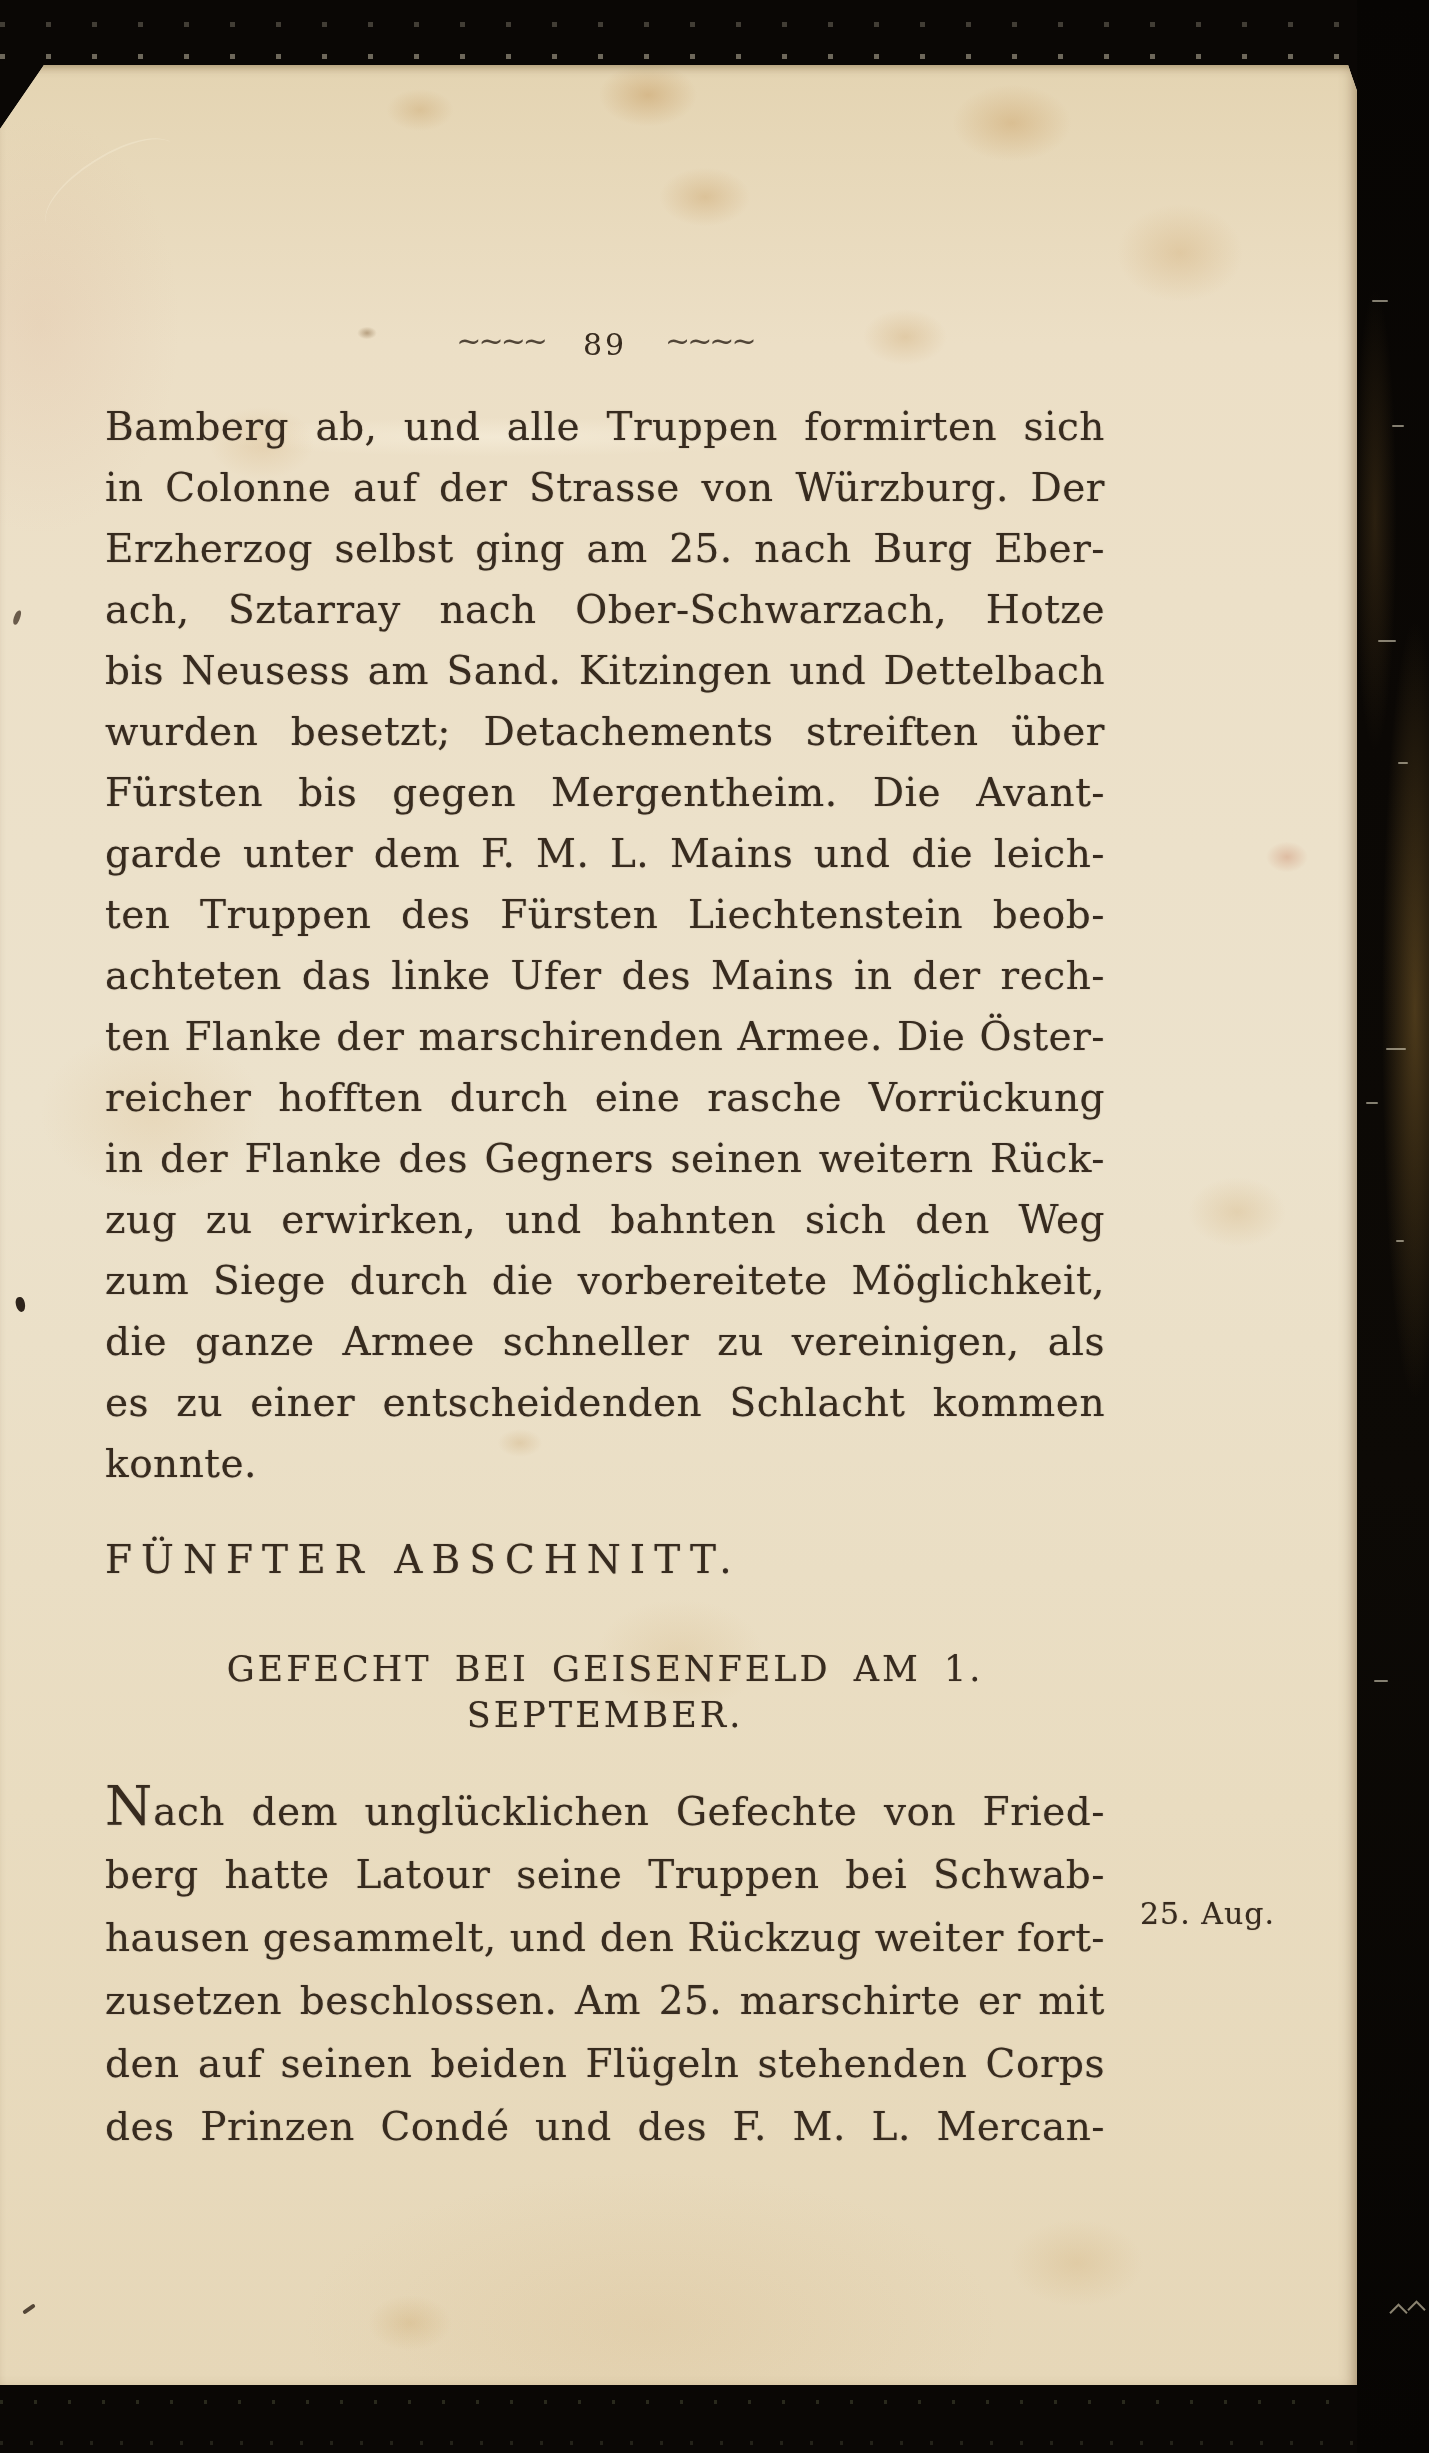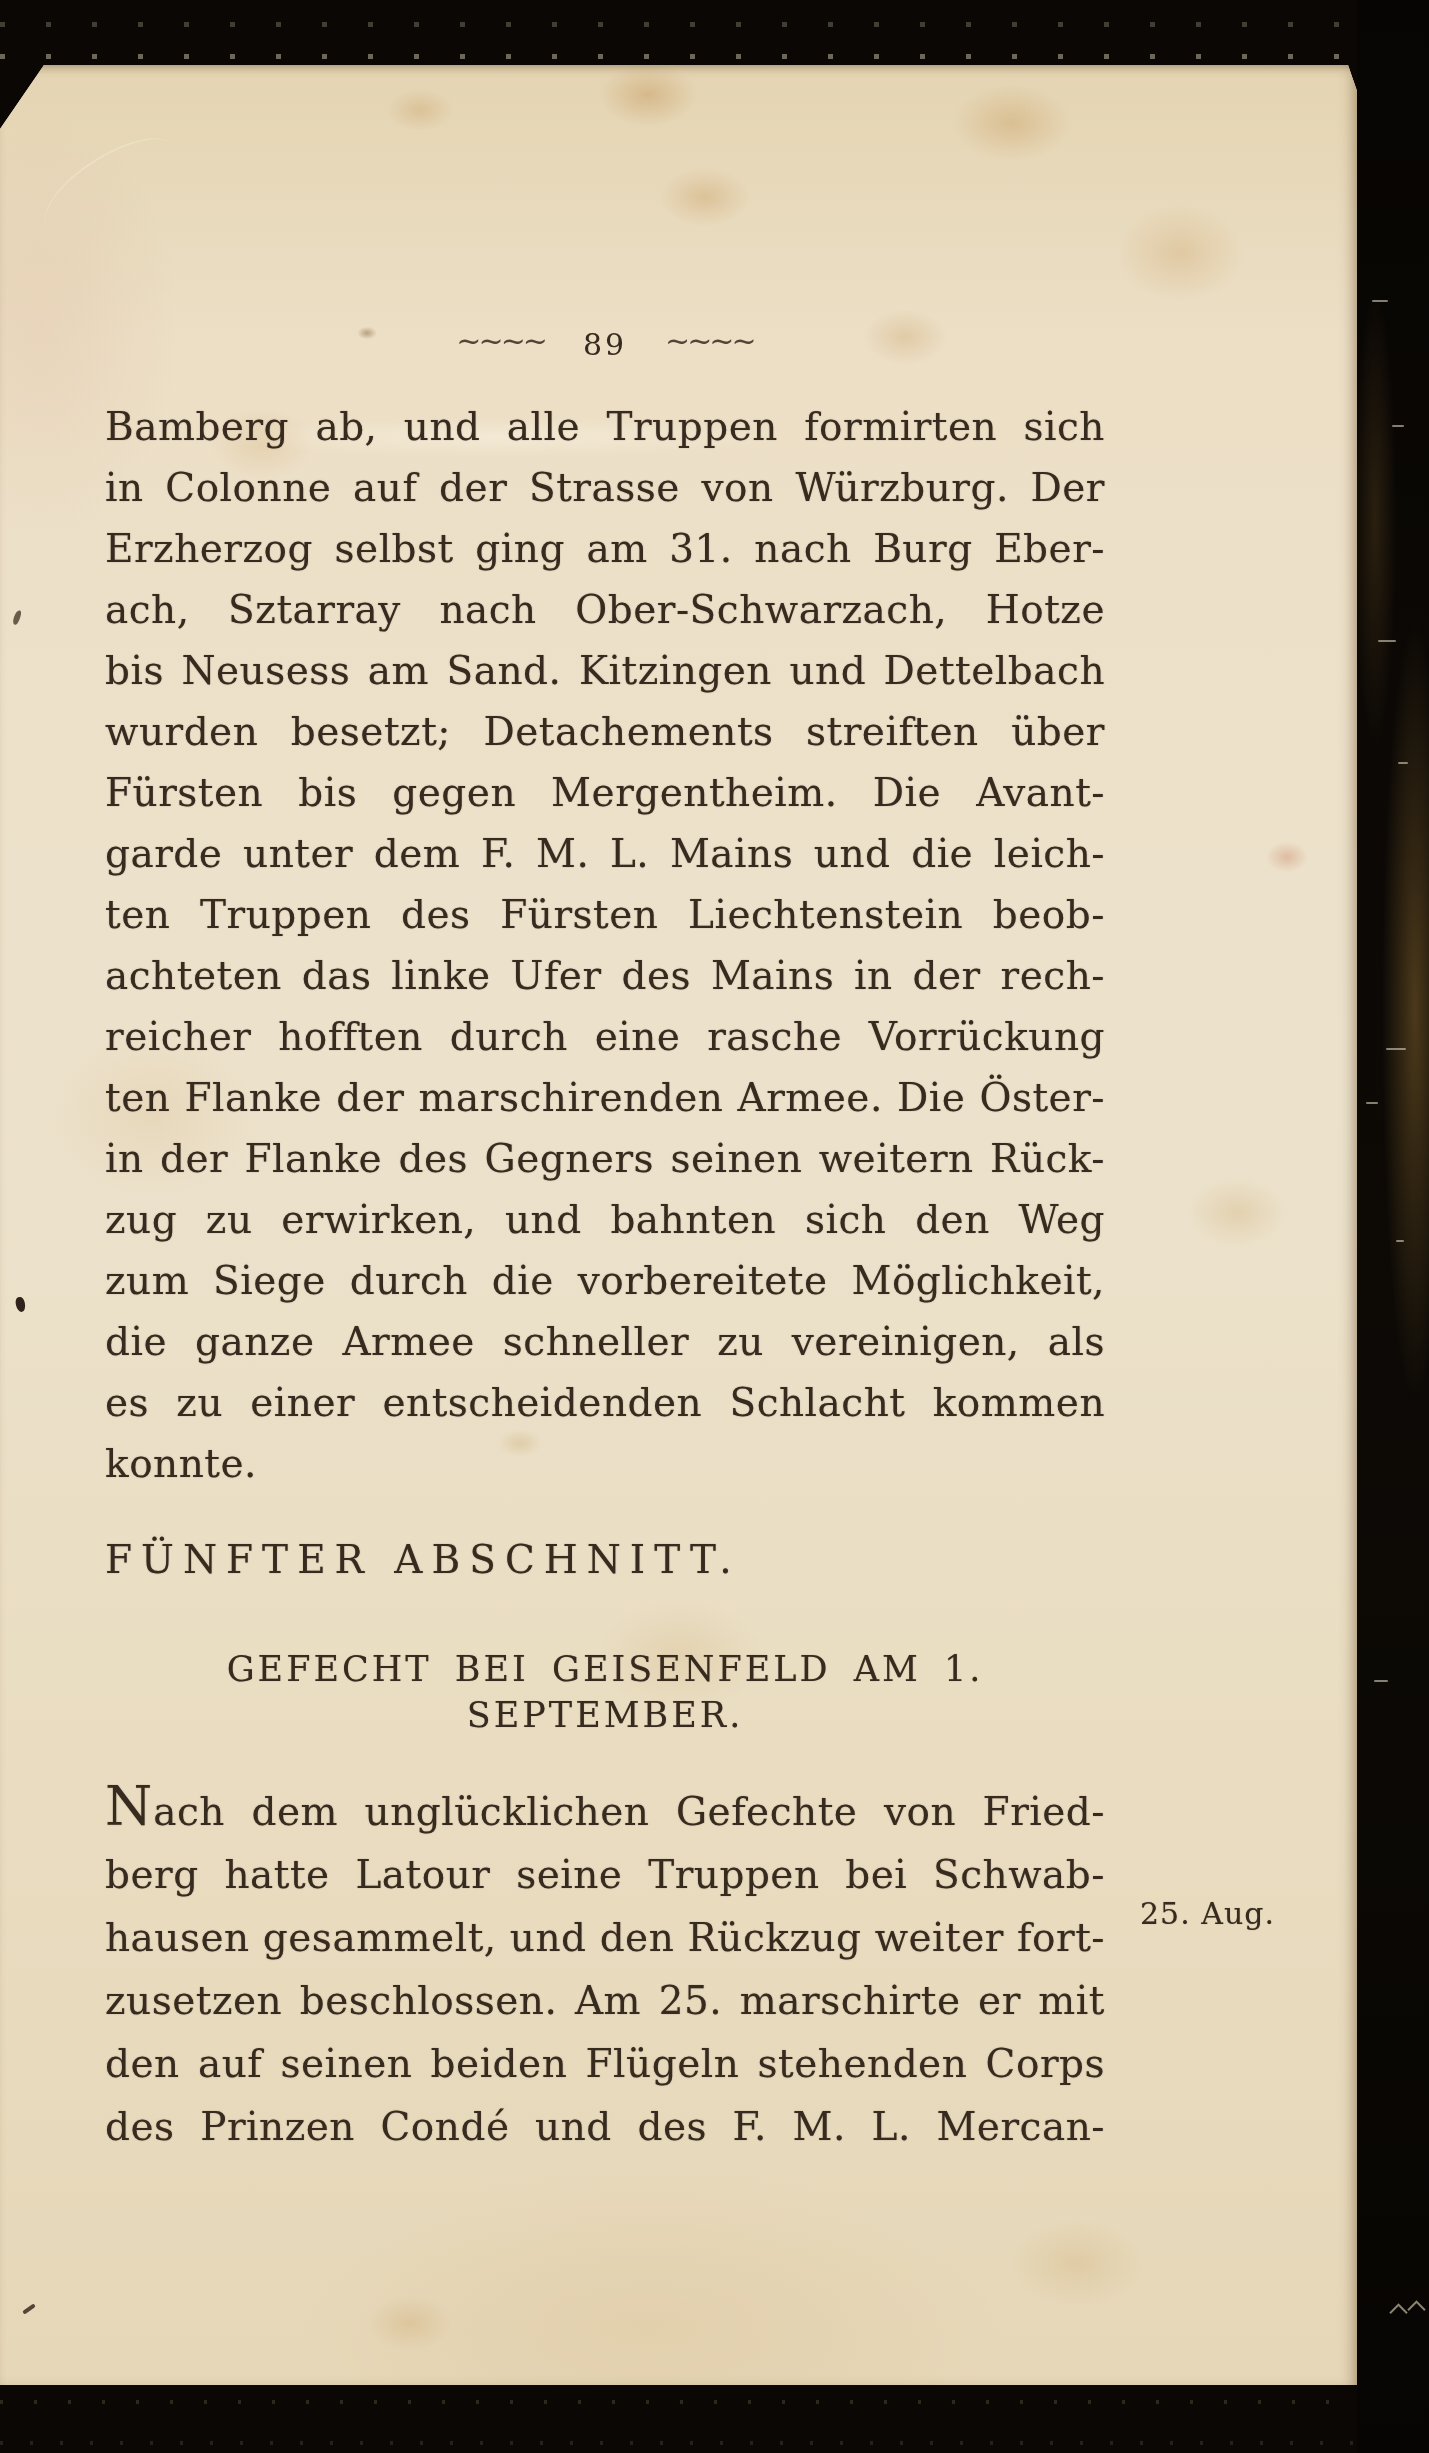--- a/index.html
+++ b/index.html
@@ -125,30 +125,30 @@
 
       <div class="pagehead">
         <span class="orn">~~~~</span>
         <span class="pagenum">89</span>
         <span class="orn">~~~~</span>
       </div>
 
       <div class="para p1">
         <div class="line">Bamberg ab, und alle Truppen formirten sich</div>
         <div class="line">in Colonne auf der Strasse von Würzburg. Der</div>
-        <div class="line">Erzherzog selbst ging am 31. nach Burg Eber-</div>
+        <div class="line">Erzherzog selbst ging am 25. nach Burg Eber-</div>
         <div class="line">ach, Sztarray nach Ober-Schwarzach, Hotze</div>
         <div class="line">bis Neusess am Sand. Kitzingen und Dettelbach</div>
         <div class="line">wurden besetzt; Detachements streiften über</div>
         <div class="line">Fürsten bis gegen Mergentheim. Die Avant-</div>
         <div class="line">garde unter dem F. M. L. Mains und die leich-</div>
         <div class="line">ten Truppen des Fürsten Liechtenstein beob-</div>
         <div class="line">achteten das linke Ufer des Mains in der rech-</div>
+        <div class="line">ten Flanke der marschirenden Armee. Die Öster-</div>
         <div class="line">reicher hofften durch eine rasche Vorrückung</div>
-        <div class="line">ten Flanke der marschirenden Armee. Die Öster-</div>
         <div class="line">in der Flanke des Gegners seinen weitern Rück-</div>
         <div class="line">zug zu erwirken, und bahnten sich den Weg</div>
         <div class="line">zum Siege durch die vorbereitete Möglichkeit,</div>
         <div class="line">die ganze Armee schneller zu vereinigen, als</div>
         <div class="line">es zu einer entscheidenden Schlacht kommen</div>
         <div class="line last">konnte.</div>
       </div>
 
       <h2 class="heading">FÜNFTER ABSCHNITT.</h2>
       <h3 class="subheading">GEFECHT BEI GEISENFELD AM 1. SEPTEMBER.</h3>

